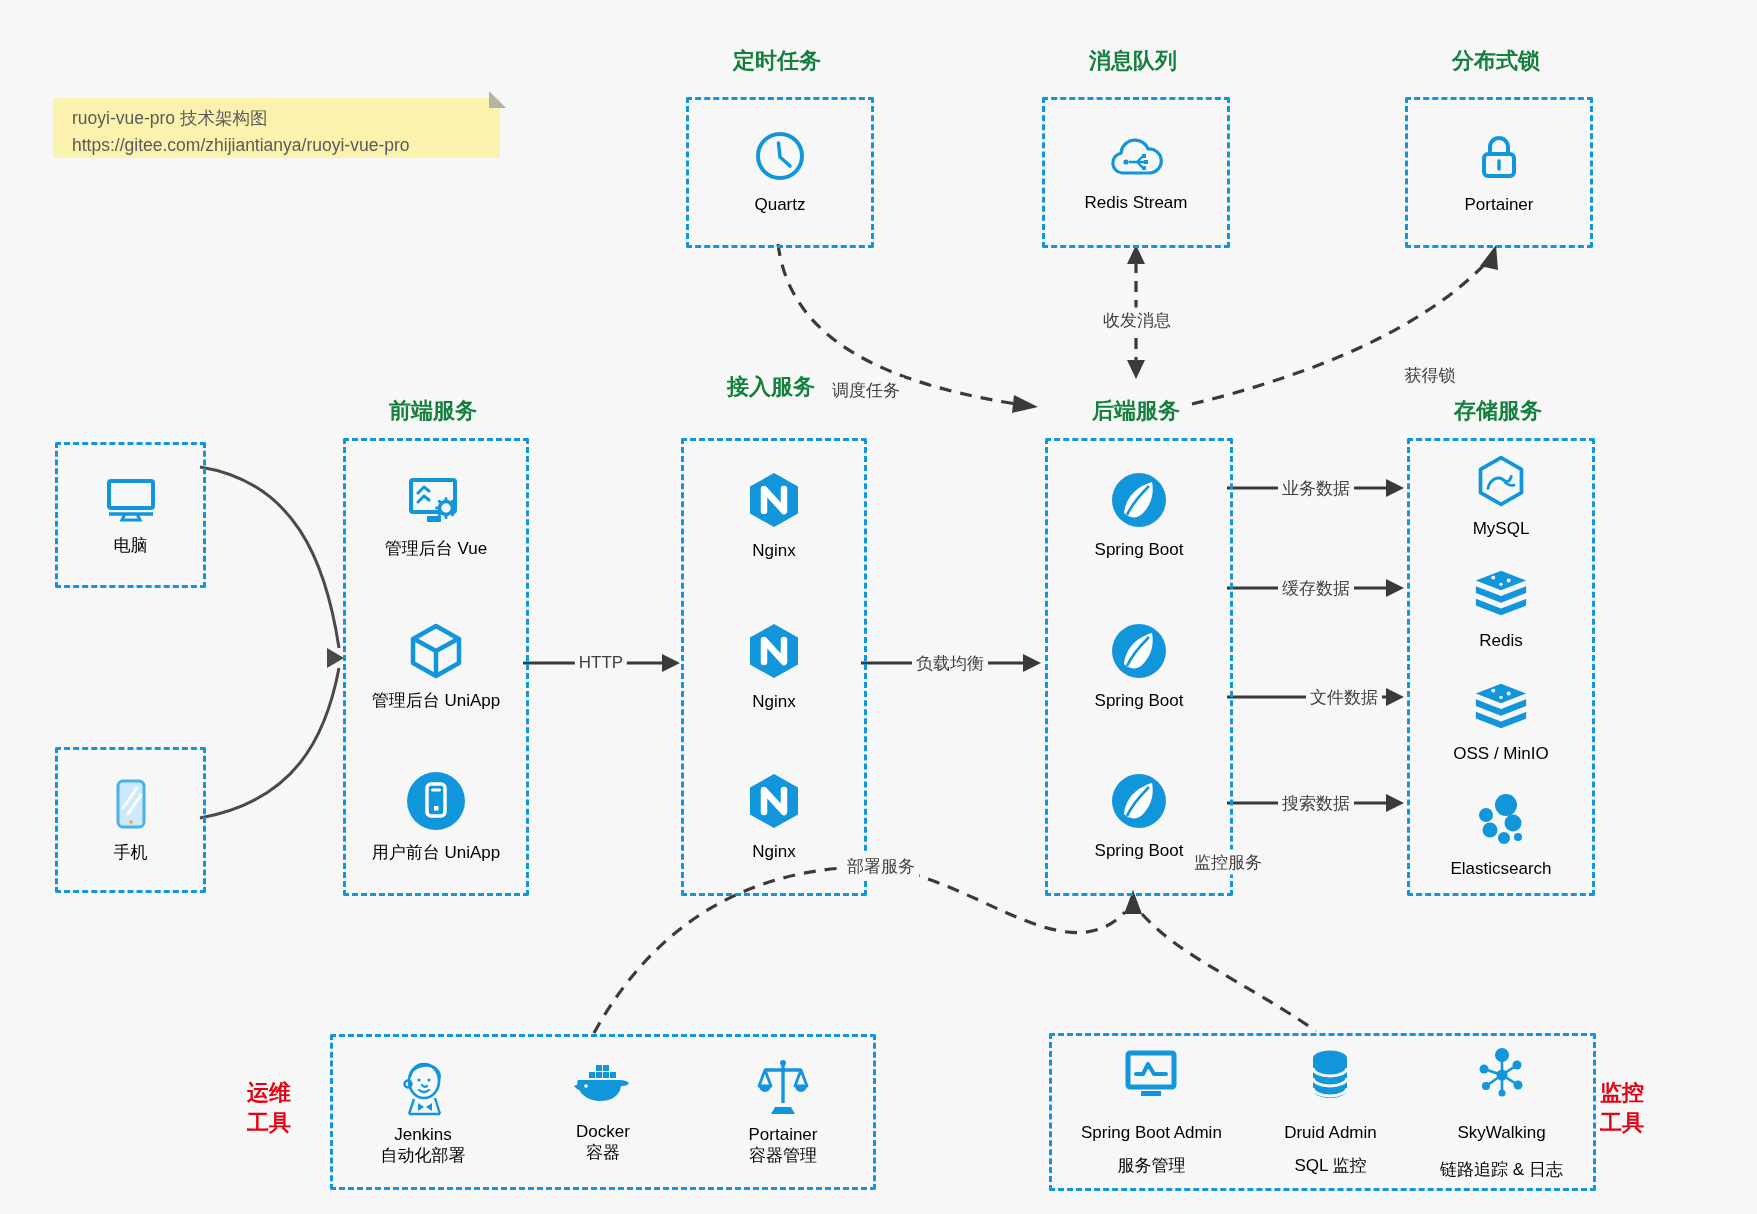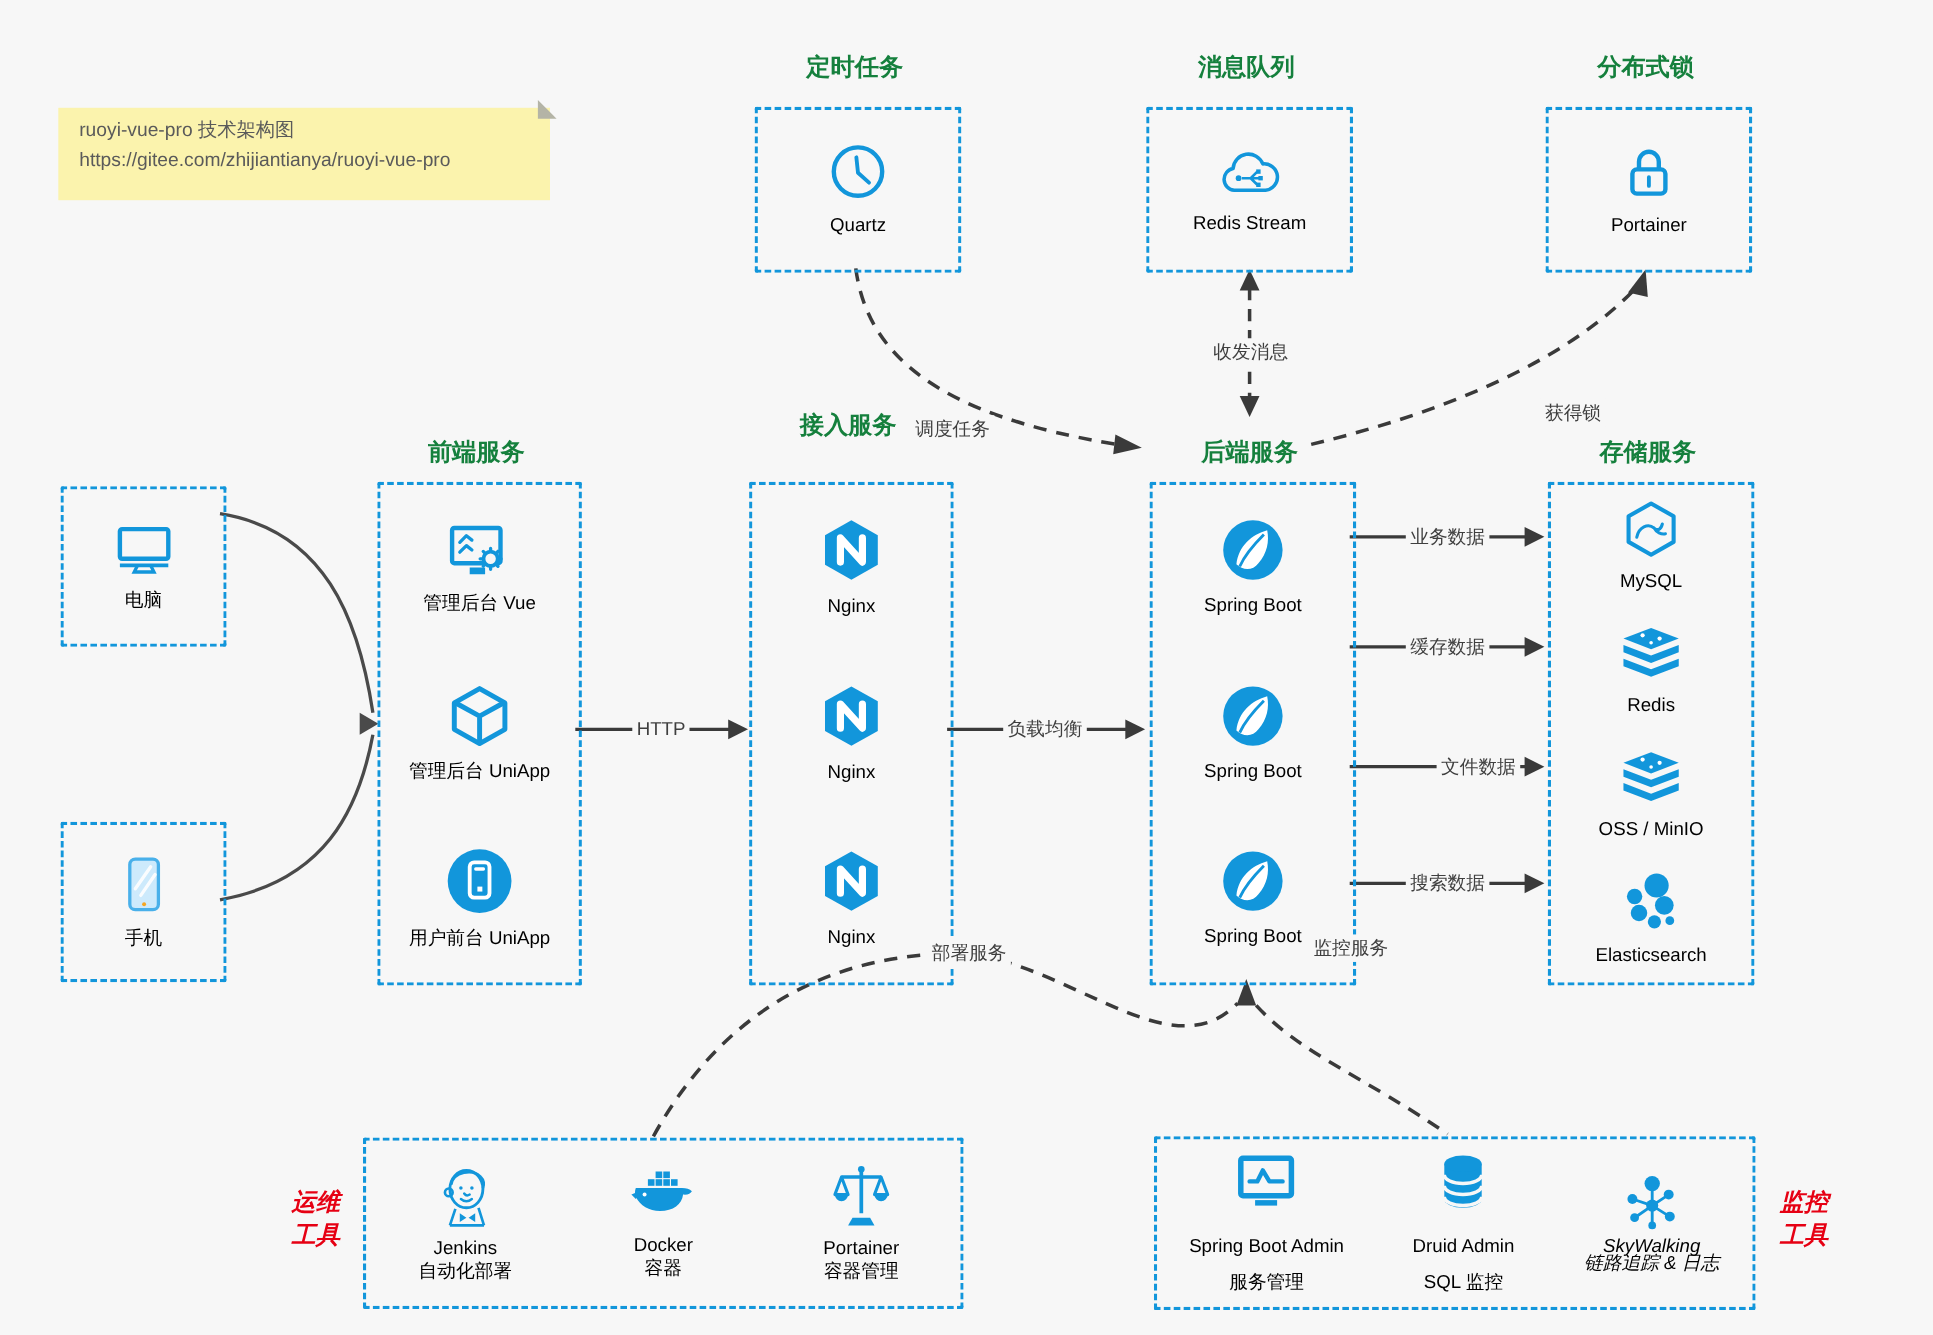--- a/index.html
+++ b/index.html
@@ -4,23 +4,23 @@
 <style>
   html,body{margin:0;padding:0;background:#f7f7f7;font-family:"Liberation Sans","DejaVu Sans",sans-serif;}
   #canvas{position:relative;width:1757px;height:1214px;background:#f7f7f7;overflow:hidden;}
   svg.lines{position:absolute;left:0;top:0;z-index:1;}
   .box{position:absolute;border:3px dashed #1296db;border-radius:2px;z-index:2;display:flex;}
   .col{flex-direction:column;}
   .row{flex-direction:row;}
   .cell{flex:1;display:flex;flex-direction:column;align-items:center;justify-content:center;gap:9px;}
   .ilabel{font-size:17px;color:#000000;white-space:nowrap;line-height:24px;text-align:center;}
   .gtitle{position:absolute;transform:translateX(-50%);color:#15803d;font-weight:bold;font-size:22px;white-space:nowrap;z-index:3;text-align:center;}
-  .sideTitle{position:absolute;color:#e60013;font-weight:bold;font-size:22px;line-height:30px;text-align:center;white-space:nowrap;z-index:3;font-style:italic;}
+  .sideTitle{position:absolute;color:#e60013;font-weight:bold;font-size:22px;line-height:30px;white-space:nowrap;z-index:3;}
   .elabel{position:absolute;transform:translate(-50%,-50%);font-size:17px;color:#3f3f3f;background:#f7f7f7;padding:1px 4px;white-space:nowrap;z-index:4;}
-  #note{position:absolute;left:53px;top:98px;width:447px;height:84px;background:#fbf3ad;z-index:3;
+  #note{position:absolute;left:53px;top:98px;width:447px;height:60px;background:#fbf3ad;z-index:3;
         color:#5a5a5a;font-size:17.5px;line-height:27px;padding:7px 0 0 19px;box-sizing:border-box;}
   #note .fold{position:absolute;right:-6px;top:-7px;width:0;height:0;
         border-bottom:17px solid #b4b4a6;border-right:17px solid transparent;}
   .ic{display:block;}
 </style>
 </head>
 <body>
 
 <div id="canvas">
 
@@ -324,21 +324,21 @@
     </div>
     <div class="cell" style="gap:18px;">
       <svg class="ic" width="54" height="56" viewBox="0 0 54 56">
         <path d="M10,11 v32 a17,8 0 0 0 34,0 V11" fill="#1296db"></path>
         <ellipse cx="27" cy="11" rx="17" ry="7.5" fill="#1296db"></ellipse>
         <path d="M10,21 a17,8 0 0 0 34,0 M10,31 a17,8 0 0 0 34,0 M10,41 a17,8 0 0 0 34,0" fill="none" stroke="#f7f7f7" stroke-width="3.2"></path>
       </svg>
       <div class="ilabel">Druid Admin</div>
       <div class="ilabel" style="margin-top:-9px;">SQL 监控</div>
     </div>
-    <div class="cell" style="gap:1px;flex:1.15;font-style:italic;">
+    <div class="cell" style="gap:22px;flex:1.15;">
       <svg class="ic" width="56" height="56" viewBox="0 0 56 56">
         <g stroke="#1296db" stroke-width="2.6">
           <path d="M28,32 L28,12 M28,32 L10,26 M28,32 L12,43 M28,32 L43,22 M28,32 L44,42 M28,32 L28,50"></path>
         </g>
         <circle cx="28" cy="12" r="7" fill="#1296db"></circle>
         <circle cx="10" cy="26" r="4.5" fill="#1296db"></circle>
         <circle cx="12" cy="43" r="4" fill="#1296db"></circle>
         <circle cx="43" cy="22" r="4.5" fill="#1296db"></circle>
         <circle cx="44" cy="42" r="4.5" fill="#1296db"></circle>
         <circle cx="28" cy="50" r="3.5" fill="#1296db"></circle>

